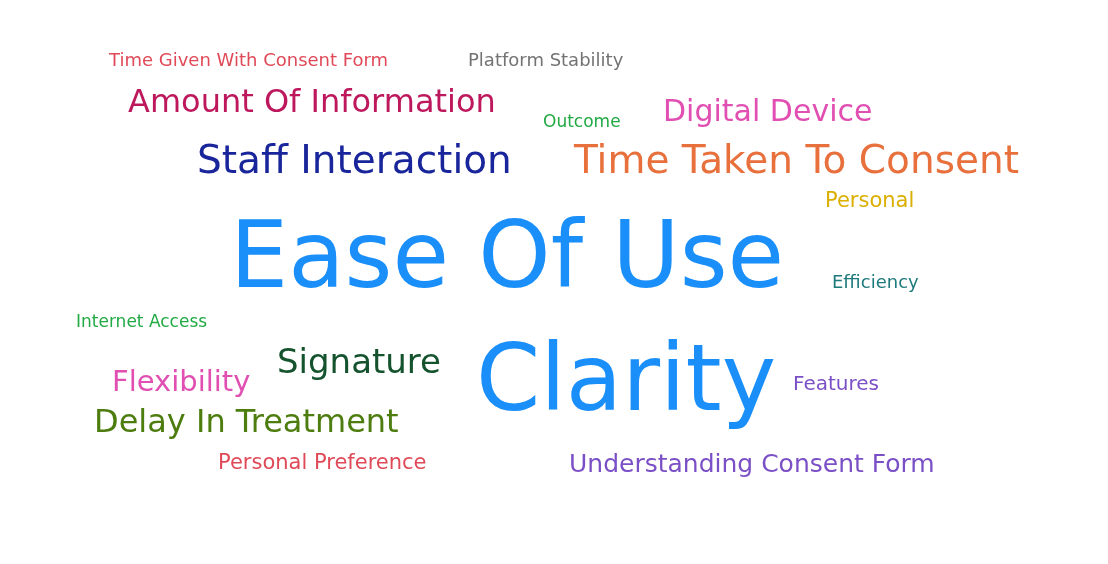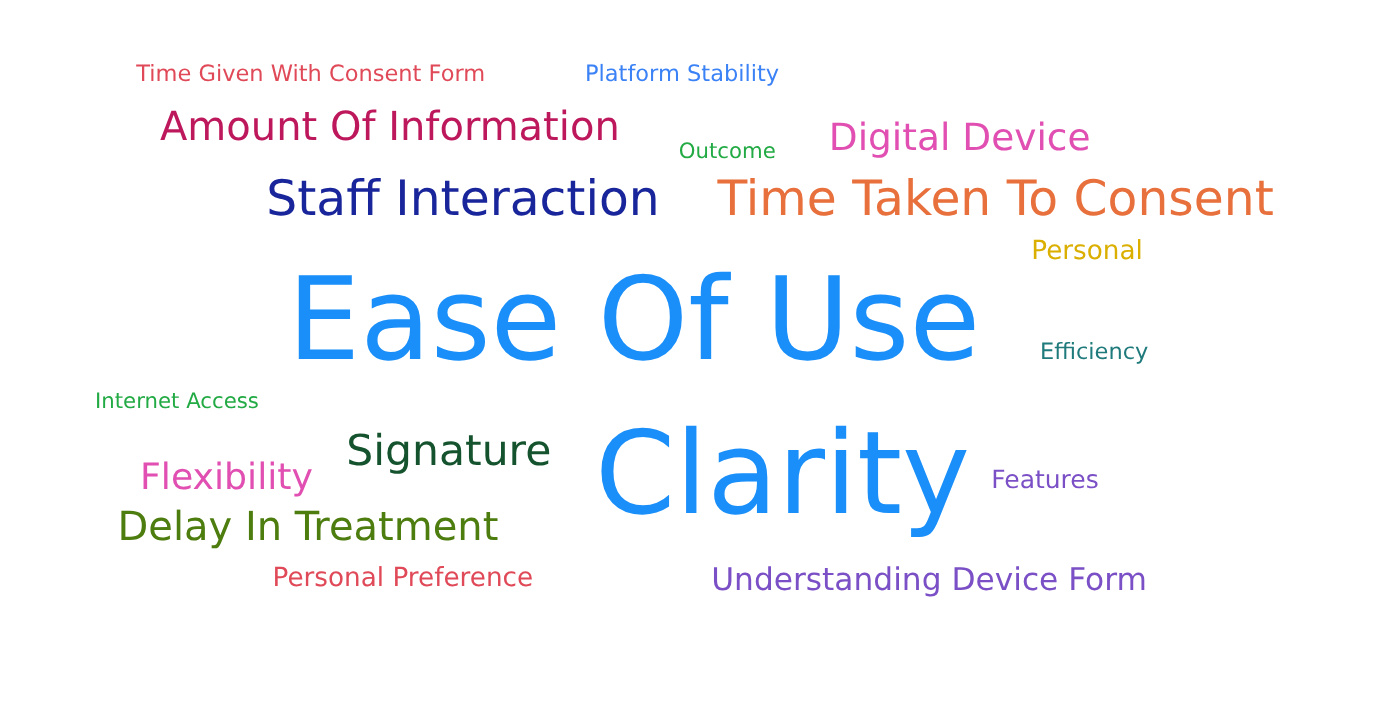--- a/index.html
+++ b/index.html
@@ -7,29 +7,29 @@
          font-family: "DejaVu Sans", sans-serif; }
   .cloud { position: absolute; left: 0; top: 0; width: 1108px; height: 564px; }
   .word { position: absolute; white-space: nowrap; line-height: 1; cursor: default; }
 </style>
 </head>
 <body>
 
 <div class="cloud">
   <span class="word" style="left: 230px; top: 210px; font-size: 92px; color: rgb(26, 143, 250);">Ease Of Use</span>
   <span class="word" style="left: 476px; top: 333px; font-size: 92px; color: rgb(26, 143, 250);">Clarity</span>
-  <span class="word" style="left: 197px; top: 140px; font-size: 39px; color: rgb(25, 37, 154); margin-left: 16px;">Staff Interaction</span>
+  <span class="word" style="left: 197px; top: 140px; font-size: 39px; color: rgb(25, 37, 154);">Staff Interaction</span>
   <span class="word" style="left: 574px; top: 140px; font-size: 39px; color: rgb(232, 112, 60);">Time Taken To Consent</span>
   <span class="word" style="left: 128px; top: 85px; font-size: 32px; color: #be185d;">Amount Of Information</span>
   <span class="word" style="left: 663px; top: 96px; font-size: 30px; color: rgb(224, 79, 177);">Digital Device</span>
   <span class="word" style="left: 277px; top: 344px; font-size: 34px; color: #14532d;">Signature</span>
   <span class="word" style="left: 94px; top: 405px; font-size: 32px; color: #4d7c0f;">Delay In Treatment</span>
   <span class="word" style="left: 112px; top: 367px; font-size: 29px; color: rgb(224, 79, 177);">Flexibility</span>
-  <span class="word" style="left: 569px; top: 451px; font-size: 25px; color: rgb(123, 80, 198);">Understanding Device Form</span>
+  <span class="word" style="left: 569px; top: 451px; font-size: 25px; color: rgb(123, 80, 198);">Understanding Consent Form</span>
   <span class="word" style="left: 218px; top: 452px; font-size: 21px; color: rgb(224, 74, 88);">Personal Preference</span>
   <span class="word" style="left: 825px; top: 190px; font-size: 21px; color: rgb(219, 175, 0);">Personal</span>
   <span class="word" style="left: 793px; top: 373px; font-size: 20px; color: rgb(123, 80, 198);">Features</span>
   <span class="word" style="left: 109px; top: 51px; font-size: 18px; color: rgb(224, 74, 88);">Time Given With Consent Form</span>
-  <span class="word" style="left: 468px; top: 51px; font-size: 18px; color: #3b82f6;">Platform Stability</span>
+  <span class="word" style="left: 468px; top: 51px; font-size: 18px; color: #737373;">Platform Stability</span>
   <span class="word" style="left: 832px; top: 273px; font-size: 18px; color: rgb(31, 122, 124);">Efficiency</span>
   <span class="word" style="left: 76px; top: 313px; font-size: 17px; color: rgb(34, 170, 68);">Internet Access</span>
   <span class="word" style="left: 543px; top: 113px; font-size: 17px; color: rgb(34, 170, 68);">Outcome</span>
 </div>
 
 </body></html>

